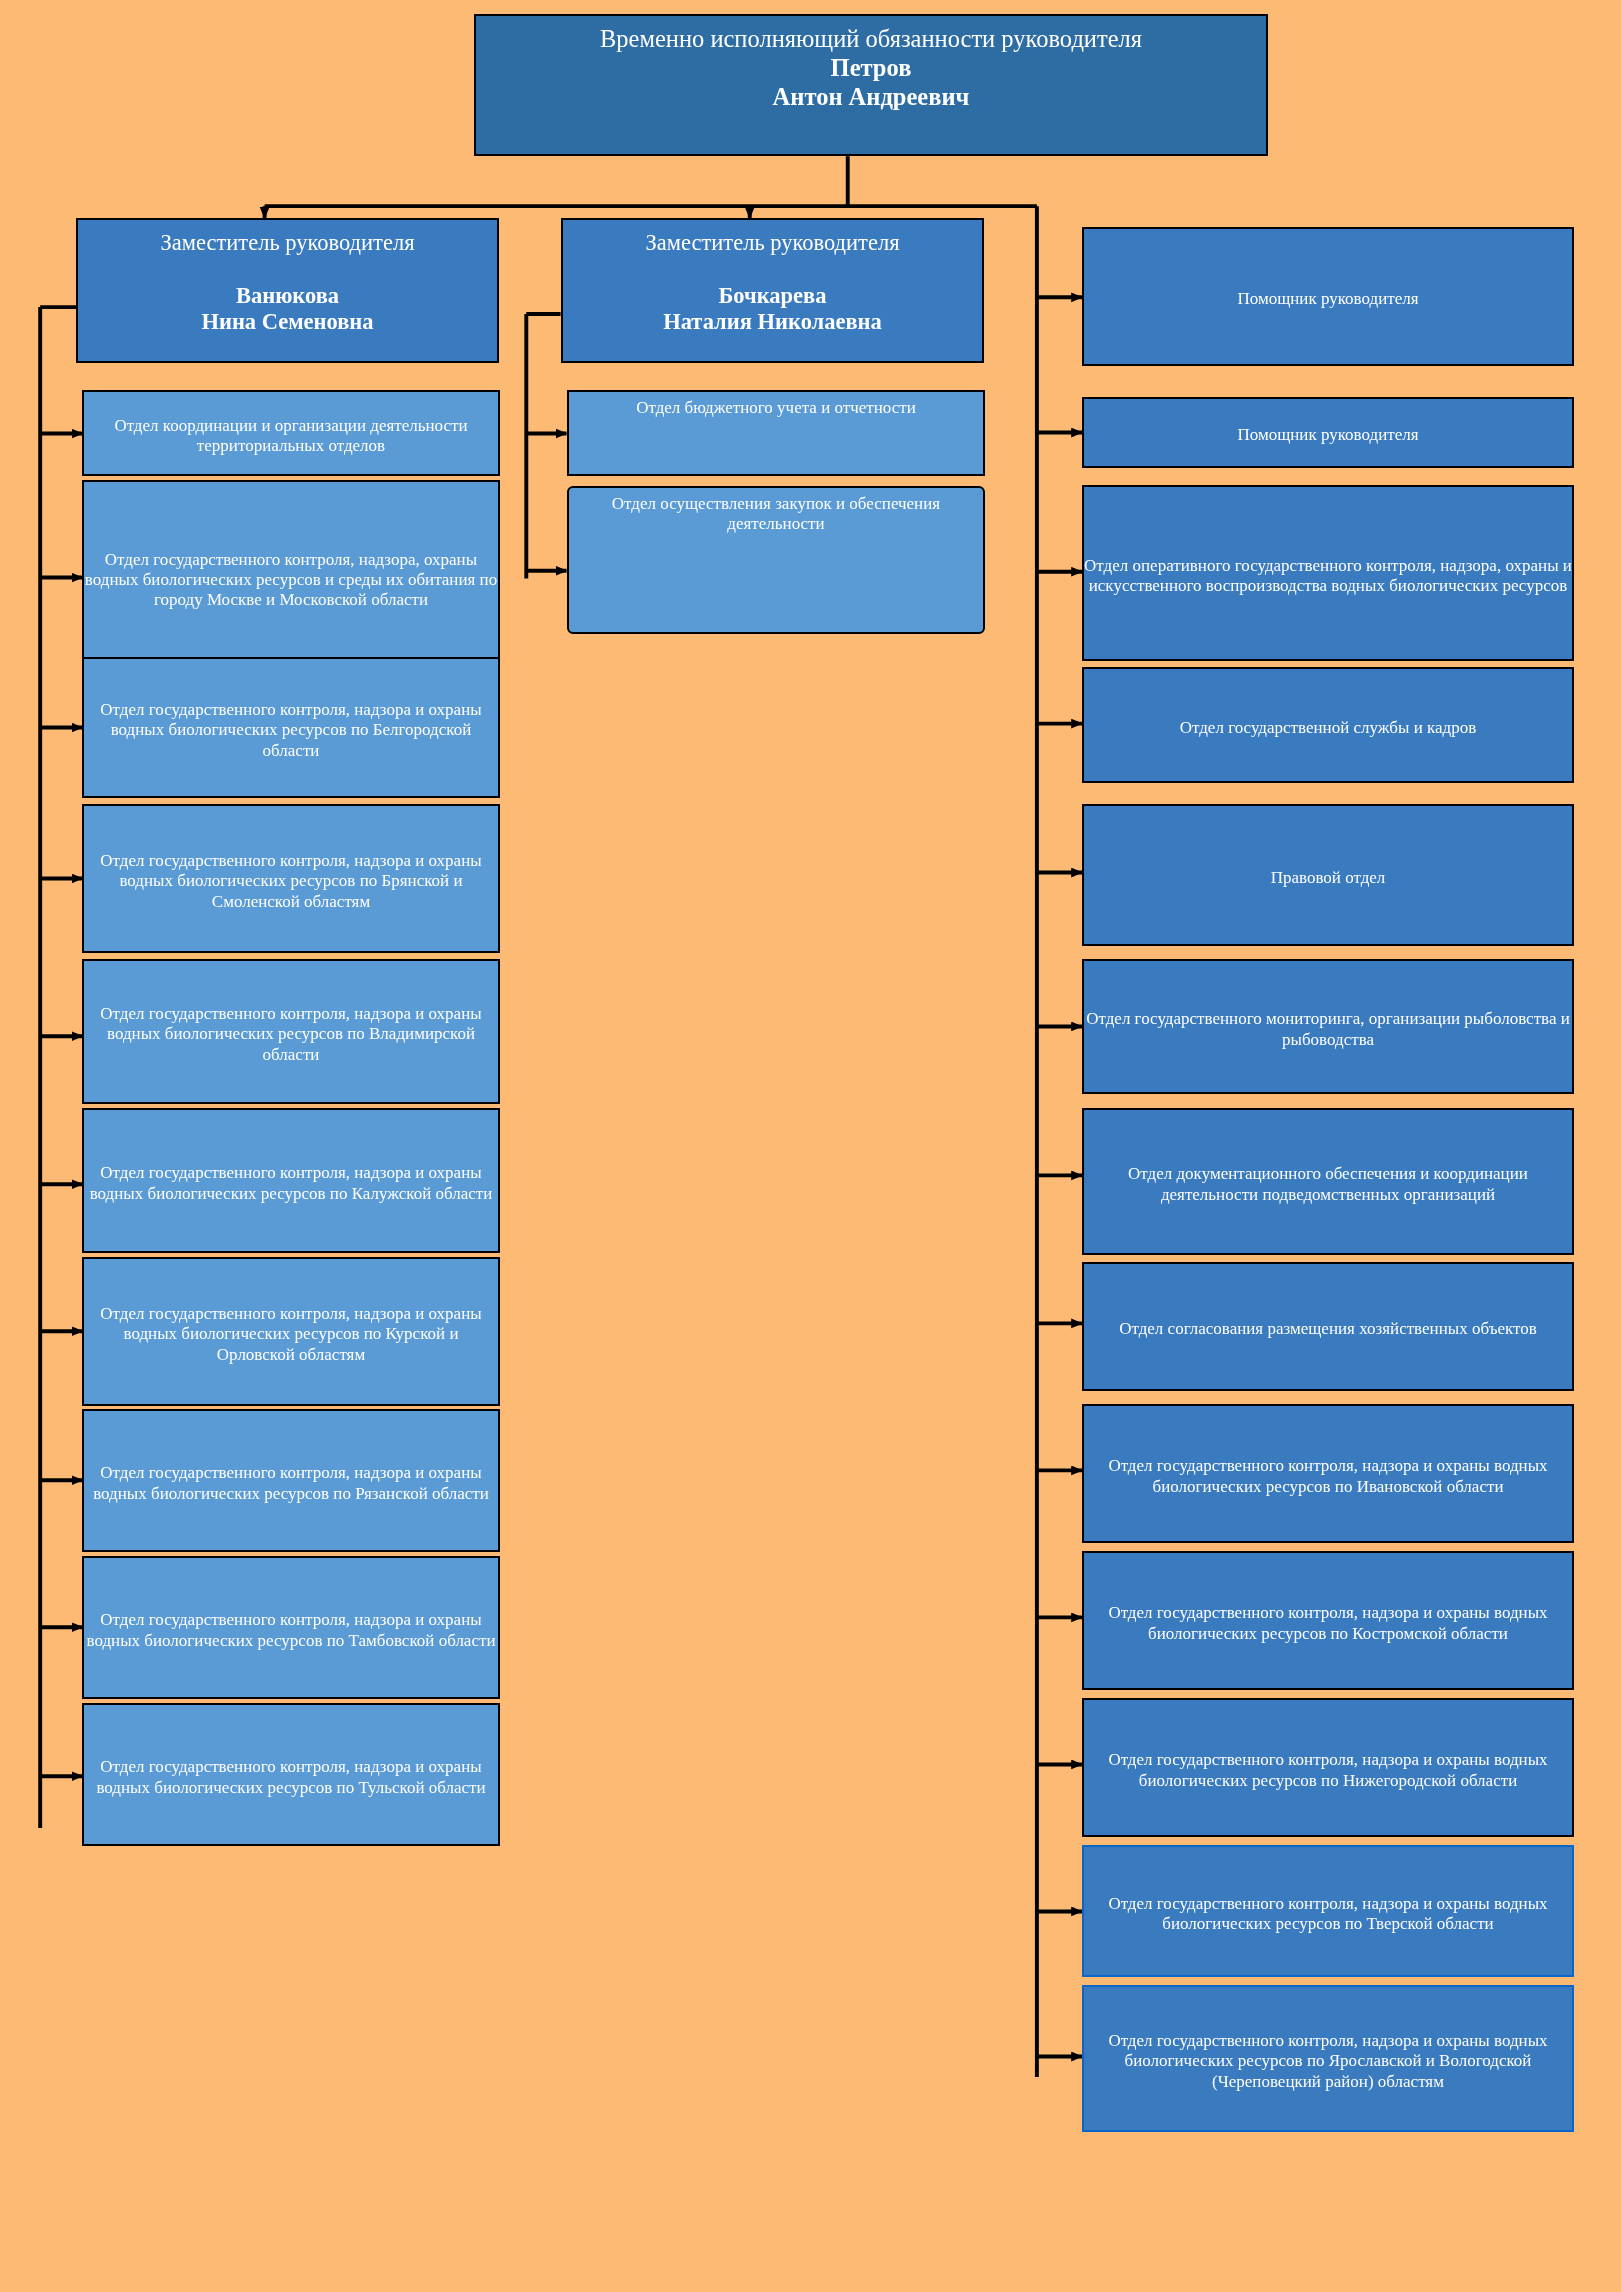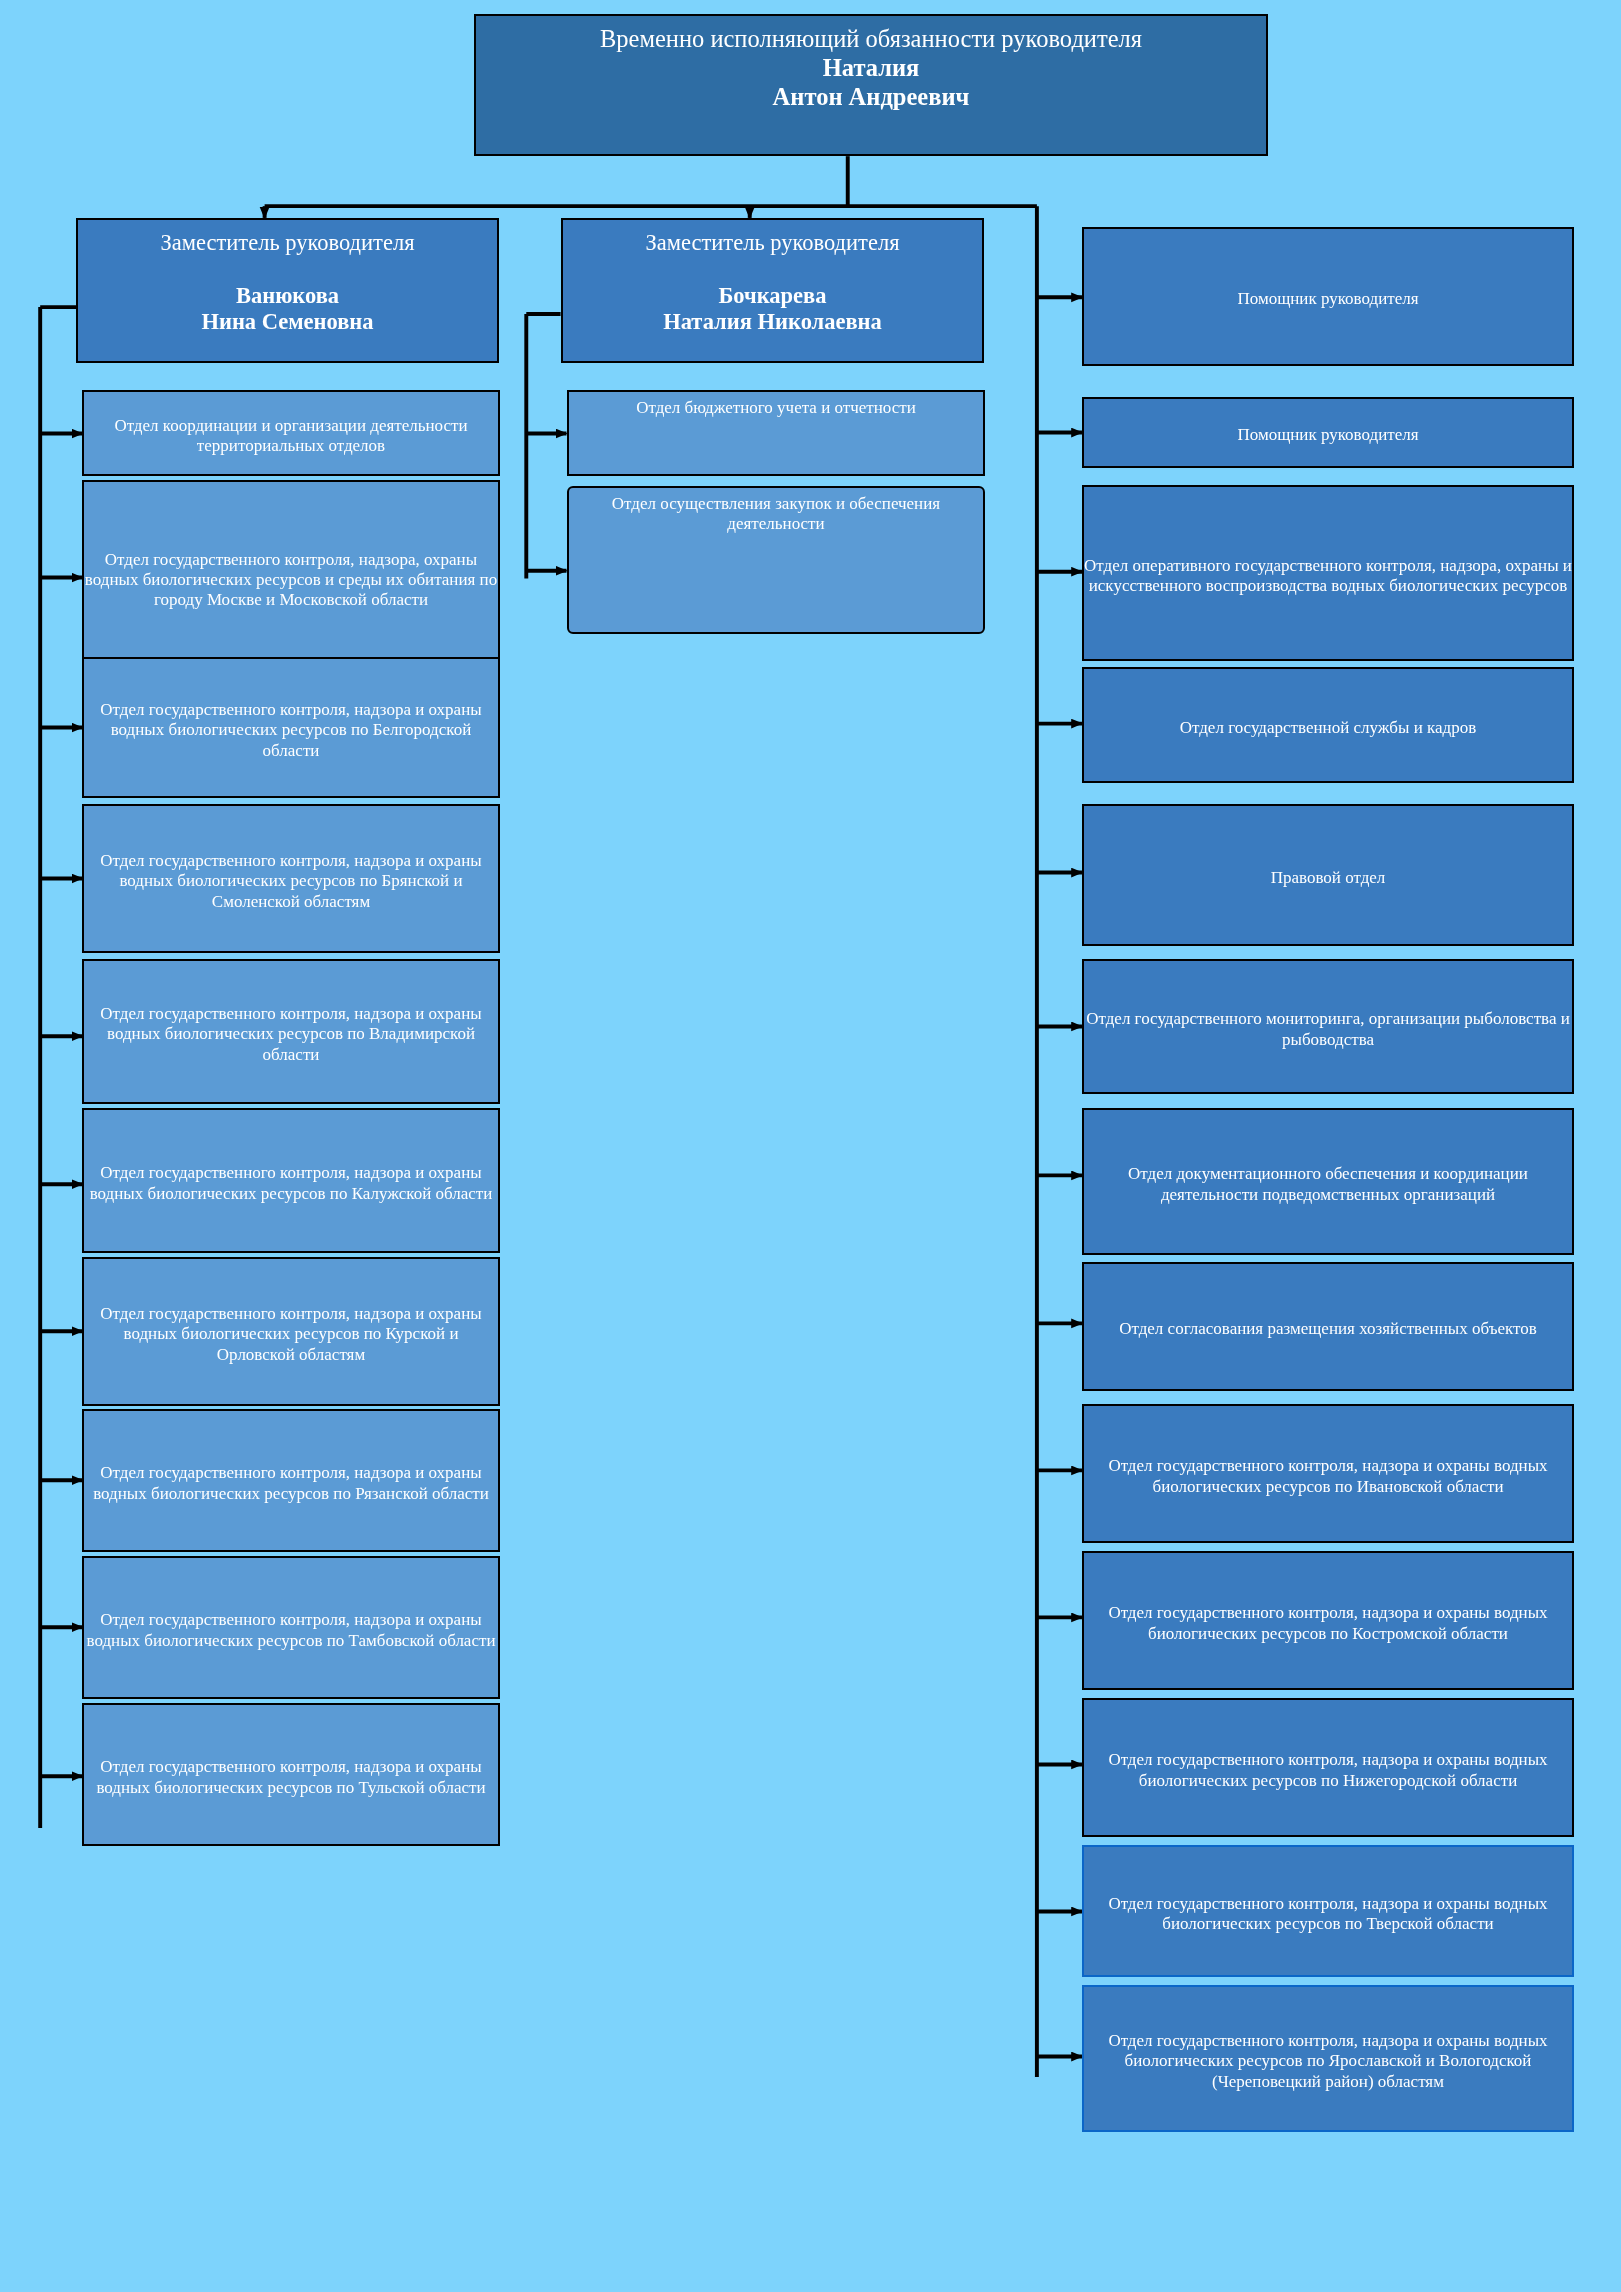--- a/index.html
+++ b/index.html
@@ -1,17 +1,17 @@
 <!DOCTYPE html>
 <html><head>
 <meta charset="utf-8">
 <style>
   html,body{margin:0;padding:0;background:#ffffff;}
   body{font-family:"Liberation Serif","DejaVu Serif",serif;}
-  #stage{position:relative;width:1621px;height:2293px;background:#7dd3fc;overflow:hidden;}
+  #stage{position:relative;width:1621px;height:2293px;background:#fdba74;overflow:hidden;}
   #wires{position:absolute;left:0;top:0;width:1621px;height:2293px;pointer-events:none;}
   .node{
     position:absolute;
     box-sizing:border-box;
     border:2.9px solid #000000;
     color:#ffffff;
     display:flex;
     align-items:flex-start;
     justify-content:center;
     text-align:center;
@@ -81,21 +81,21 @@
       <path d="M1058,1650 L1104,1650" marker-end="url(#ar)"></path>
       <path d="M1058,1800 L1104,1800" marker-end="url(#ar)"></path>
       <path d="M1058,1950 L1104,1950" marker-end="url(#ar)"></path>
       <path d="M1058,2098 L1104,2098" marker-end="url(#ar)"></path>
     </g>
   </svg>
 
   <div class="node dark root topalign" style="left:474px;top:13.7px;width:794px;height:142px;">
     <span class="txt">
       <span>Временно исполняющий обязанности руководителя</span><br>
-      <b>Наталия</b><br>
+      <b>Петров</b><br>
       <b>Антон Андреевич</b>
     </span>
   </div>
 
   <div class="node mid deputy topalign" style="left:76px;top:218px;width:423px;height:145px;">
     <span class="txt">
       <span>Заместитель руководителя</span><br><br>
       <span class="nm">Ванюкова</span><br>
       <span class="nm">Нина Семеновна</span>
     </span>

